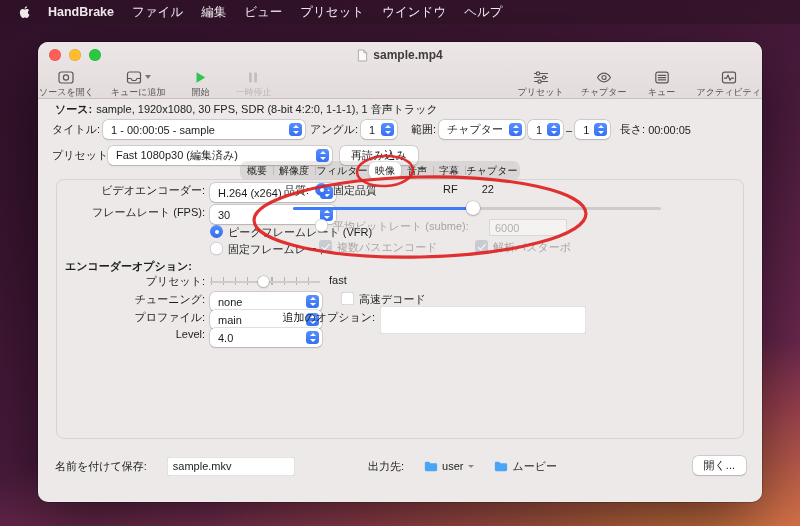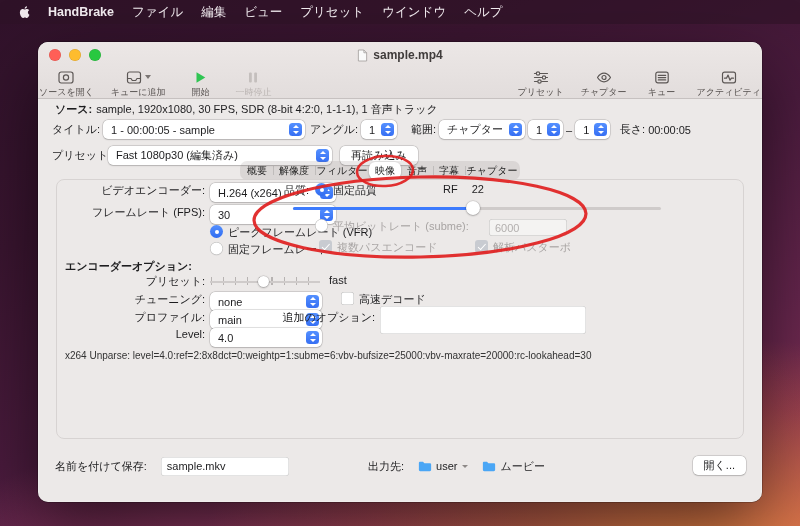--- a/index.html
+++ b/index.html
@@ -84,21 +84,21 @@
   .tslider::after{content:"";position:absolute;left:0;right:0;top:6.5px;height:2px;background:#cfcbca}
   .ts-thumb{position:absolute;left:44%;top:1.5px;width:11px;height:11px;border-radius:50%;background:#fff;z-index:1;
     box-shadow:0 .5px 2px rgba(0,0,0,.4),0 0 0 .5px rgba(0,0,0,.1)}
   .tfield{background:#fff;border-radius:3.5px;display:flex;align-items:center;padding:0 6px;font-size:11px;
     box-shadow:inset 0 0 0 .5px rgba(0,0,0,.22)}
   .tfield.dis{background:#f4f3f2;color:#b3afae}
   .hdr{font-weight:700}
   .unparse{position:absolute;left:8px;top:170px;font-size:10px;color:#333;white-space:nowrap}
   
   .brow{position:absolute;top:357px;left:17px;right:16px;height:20px}
-  .grp{position:absolute;top:0;display:flex;align-items:center;gap:14px;height:20px;white-space:nowrap}
+  .grp{position:absolute;top:0;display:flex;align-items:center;gap:20px;height:20px;white-space:nowrap}
   .folder{flex:none;display:flex}
   .mini-chev{width:0;height:0;border-left:3px solid transparent;border-right:3px solid transparent;border-top:3.5px solid #8d8987;margin-left:1px}
   .openbtn{position:absolute;right:0;top:0}
   
   .ann{position:absolute;inset:0;z-index:60;pointer-events:none}
   .ann ellipse{fill:none;stroke:#e02020;stroke-linecap:round;opacity:.92}
 </style>
 </head>
 <body>
 
@@ -320,21 +320,21 @@
           <span>固定フレームレート</span>
         </div>
 
         <div class="pr r" style="left:180px;top:3px;width:72px">
             <span>品質:</span>
           </div>
         <div class="pr" style="left:258px;top:3px">
           <span class="rad on"></span>
           <span>固定品質</span>
         </div>
-        <div class="pr rfv" style="left:386px;top:3px;gap:14px">
+        <div class="pr rfv" style="left:386px;top:3px;gap:24px">
           <span>RF</span>
           <span>22</span>
         </div>
         <div class="qslider">
           <div class="qs-track"></div>
           <div class="qs-fill"></div>
           <div class="qs-thumb"></div>
         </div>
         <div class="pr dim" style="left:258px;top:39px">
           <span class="rad off"></span>
@@ -397,21 +397,20 @@
         <div class="pr r" style="left:0;top:148px;width:148px">
             <span>Level:</span>
           </div>
         <div class="pr" style="left:153px;top:148px">
           <div class="select" style="width:112px">
             <span class="sl">4.0</span>
               <span class="caps"></span>
           </div>
         </div>
 
-        <div class="unparse">x264 Unparse: level=4.0:ref=2:8x8dct=0:weightp=1:subme=6:vbv-bufsize=25000:vbv-maxrate=20000:rc-lookahead=30</div>
       </div>
 
       <div class="brow">
         <div class="grp" style="left:0">
           <span>名前を付けて保存:</span>
           <div class="tfield" style="width:128px;height:19px">
             <span>sample.mkv</span>
           </div>
         </div>
         <div class="grp" style="left:313px">

